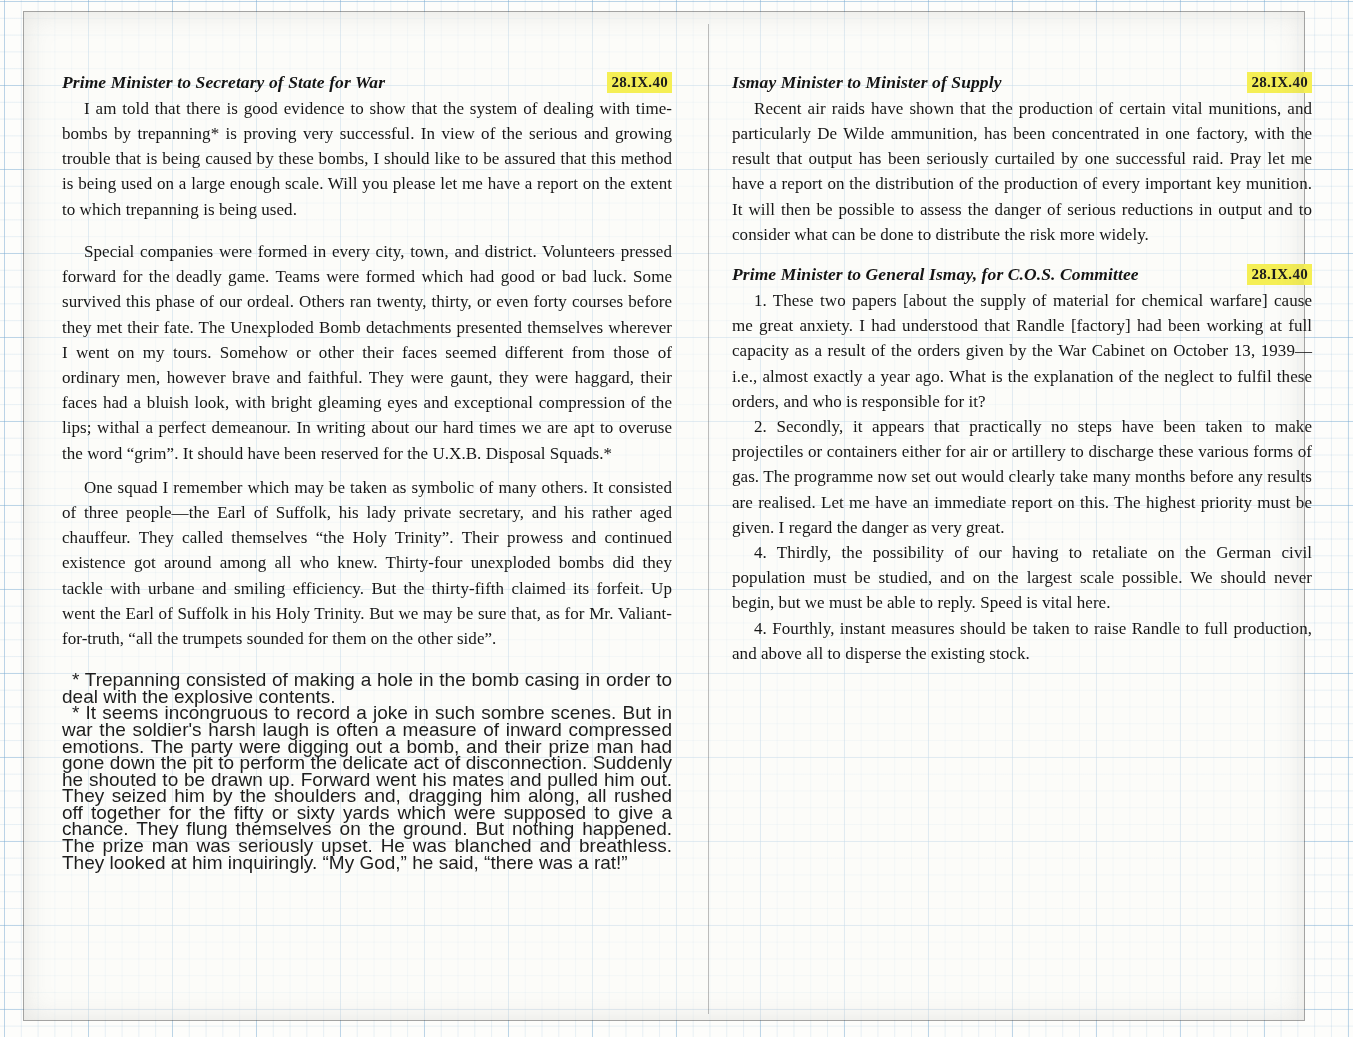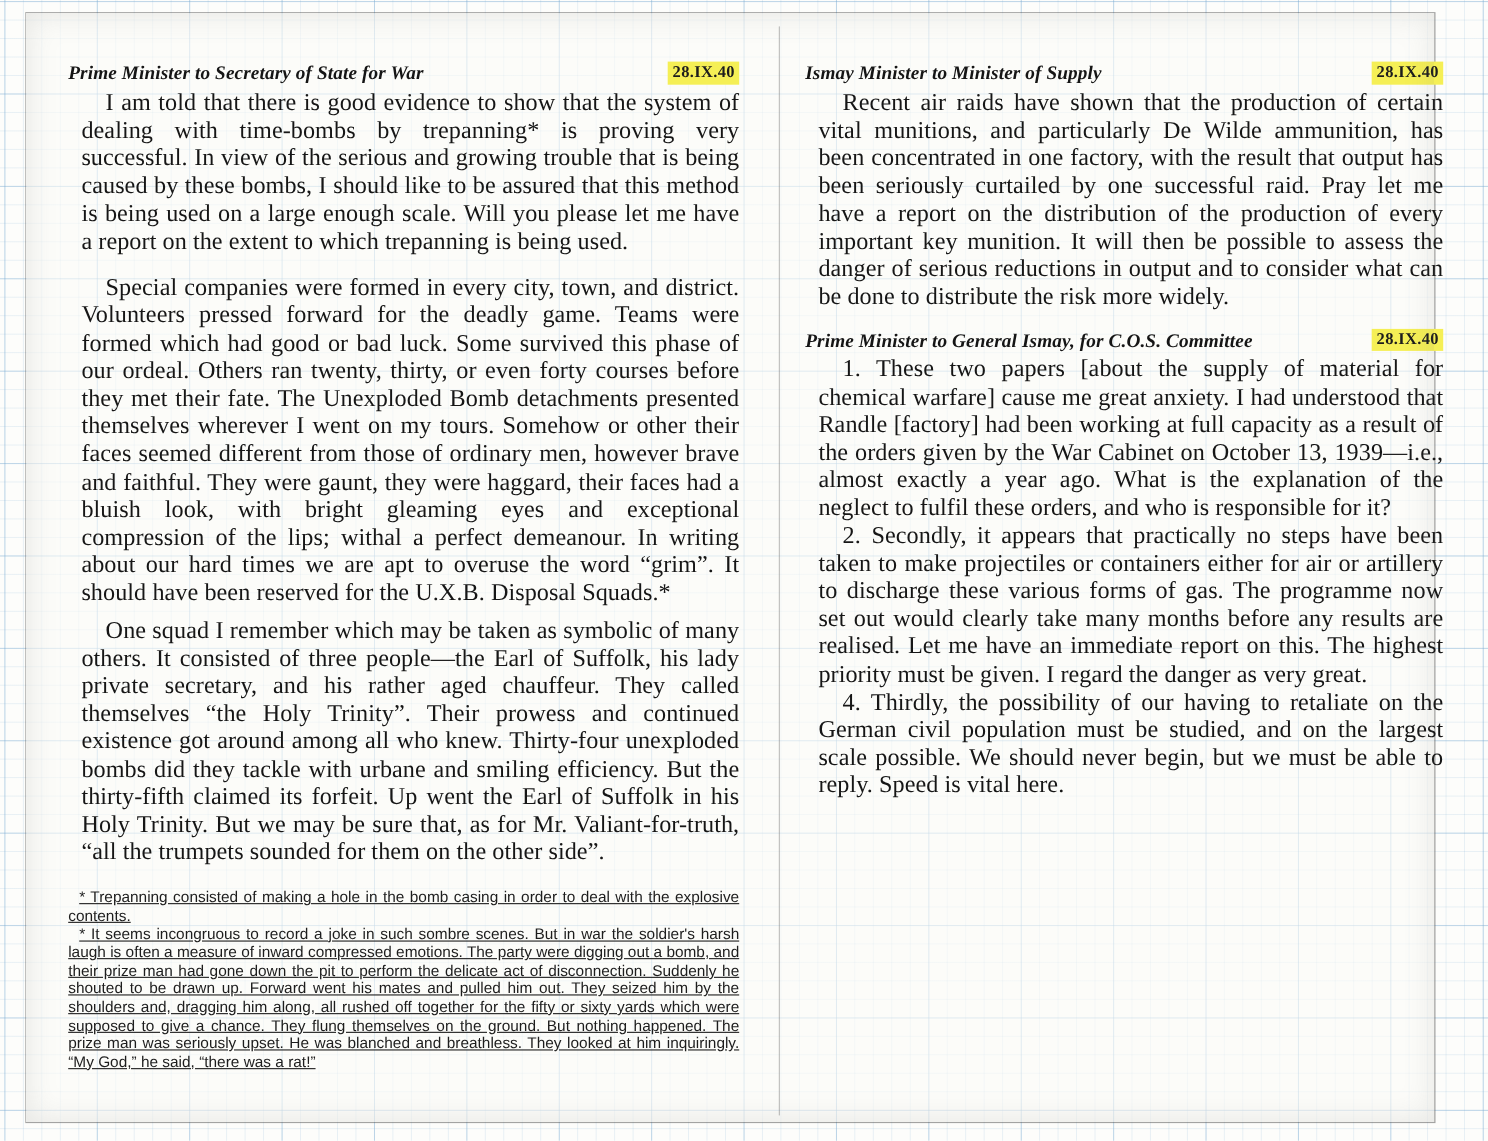--- a/index.html
+++ b/index.html
@@ -76,42 +76,42 @@
   .col-left  { left: 38px;  width: 610px; }
   .col-right { left: 708px; width: 580px; }
 
   
   .minute-head {
     position: relative;
     font-style: italic;
     font-size: 17.5px;
     letter-spacing: 0.1px;
     color: #151515;
-    margin: 0 0 2px 0;
+    margin: 16px 0 2px 0;
     line-height: 1.25;
     white-space: nowrap;
   }
   .date-stamp {
     position: absolute;
     right: 0;
     top: 0;
     font-style: normal;
     font-variant: small-caps;
     font-size: 15px;
     letter-spacing: 0.3px;
     background: #f5ef55;
     padding: 1px 4px 1px 4px;
     color: #1c1c1c;
     text-align: center;
   }
   .col-right .date-stamp { right: 0; }
 
   p.body {
-    margin: 0 0 0 12px;
-    font-size: 22px;
+    margin: 0 0 0 0;
+    font-size: 17px;
     line-height: 25.2px;
     text-align: justify;
     text-indent: 22px;
     color: #161616;
     letter-spacing: 0.05px;
     -webkit-hyphens: none;
     hyphens: none;
   }
   p.gap { margin-top: 17px; font-family: Liberation Serif, serif; }
   p.small-gap { margin-top: 9px; }
@@ -119,26 +119,25 @@
   .footnote-rule {
     width: 160px;
     height: 1px;
     background: transparent;
     margin: 16px 0 4px 0;
   }
 
   p.footnote {
     margin: 0 0 0 0;
     font-family: "Liberation Sans", sans-serif;
-    font-size: 14px;
+    font-size: 19px;
     line-height: 16.6px;
     text-align: justify;
     text-indent: 10px;
     color: #1d1d1d;
-    text-decoration: underline;
   }
   p.footnote.second { }
 
   .numpara { text-indent: 22px; }
 </style>
 </head>
 <body>
 
 <div class="page">
   <div class="sheet">
@@ -176,17 +175,18 @@
         <p class="body">Recent air raids have shown that the production of certain vital munitions, and particularly De Wilde ammunition, has been concentrated in one factory, with the result that output has been seriously curtailed by one successful raid. Pray let me have a report on the distribution of the production of every important key munition. It will then be possible to assess the danger of serious reductions in output and to consider what can be done to distribute the risk more widely.</p>
 
         <h2 class="minute-head" style="margin-top:17px;">
           <span>Prime Minister to General Ismay, for C.O.S. Committee</span>
           <span class="date-stamp">28.IX.40</span>
         </h2>
 
         <p class="body numpara">1. These two papers [about the supply of material for chemical warfare] cause me great anxiety. I had understood that Randle [factory] had been working at full capacity as a result of the orders given by the War Cabinet on October 13, 1939—i.e., almost exactly a year ago. What is the explanation of the neglect to fulfil these orders, and who is responsible for it?</p>
         <p class="body numpara">2. Secondly, it appears that practically no steps have been taken to make projectiles or containers either for air or artillery to discharge these various forms of gas. The programme now set out would clearly take many months before any results are realised. Let me have an immediate report on this. The highest priority must be given. I regard the danger as very great.</p>
         <p class="body numpara">4. Thirdly, the possibility of our having to retaliate on the German civil population must be studied, and on the largest scale possible. We should never begin, but we must be able to reply. Speed is vital here.</p>
+        <p class="body numpara">4. Fourthly, instant measures should be taken to raise Randle to full production, and above all to disperse the existing stock.</p>
       </div>
 
     </div>
   </div>
 </div>
 
 </body></html>

